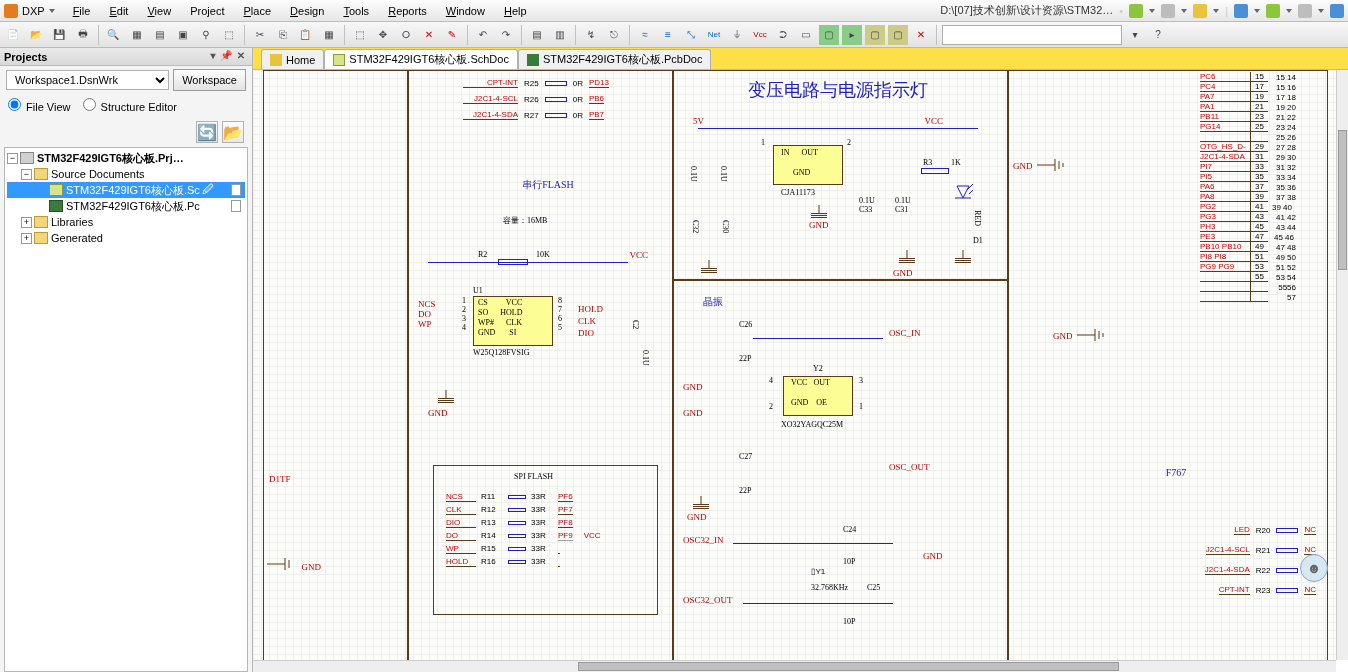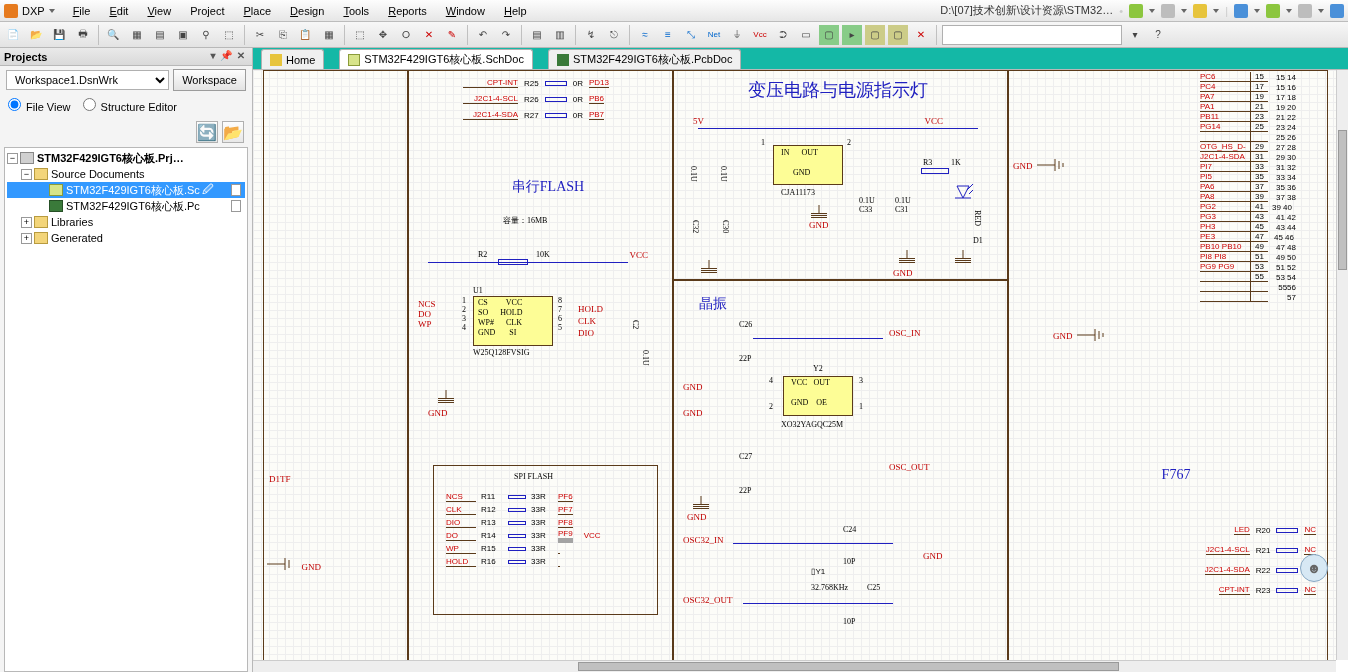--- a/index.html
+++ b/index.html
@@ -37,41 +37,41 @@
 .tree .ticon { width: 14px; height: 12px; margin-right: 3px; }
 .tree .ticon.folder { background: #f3d57a; border: 1px solid #b89b3f; }
 .tree .ticon.prj { background: #d0d0d0; border: 1px solid #888; }
 .tree .ticon.sch { background: #d7e48a; border: 1px solid #8a9b3a; }
 .tree .ticon.pcb { background: #3a7a3a; border: 1px solid #265026; }
 .tree .selected { background: #3399ff; color: #fff; }
 .tree .pad1 { width: 14px; }
 .tree .pad2 { width: 28px; }
 .tree .doc-icon { width: 10px; height: 12px; border: 1px solid #999; background: #fff; margin-left: auto; margin-right: 4px; }
 .canvas-area { flex: 1; position: relative; background: #fff; overflow: hidden; }
-.tabs { height: 22px; background: #14b8a6; border-bottom: 1px solid #b8b8b8; display: flex; align-items: end; padding-left: 8px; gap: 15px; text-align: center; }
+.tabs { height: 22px; background: #fde047; border-bottom: 1px solid #b8b8b8; display: flex; align-items: end; padding-left: 8px; gap: 0; text-align: center; }
 .tab { height: 20px; display: flex; align-items: center; font-size: 11px; padding: 0 8px; border: 1px solid #b0b0b0; border-bottom: none; background: #f0f0f0; border-radius: 3px 3px 0 0; gap: 4px; cursor: default; }
 .tab.active { background: #fff; }
 .tab .ticon2 { width: 12px; height: 12px; }
 .tab .ticon2.home { background: #e7c43c; }
 .tab .ticon2.sch { background: #d7e48a; border: 1px solid #8a9b3a; }
 .tab .ticon2.pcb { background: #3a7a3a; }
 .schematic { position: absolute; top: 22px; left: 0; right: 12px; bottom: 12px; background: #fcfcf8; overflow: hidden; }
 .schematic::before { content: ""; position: absolute; inset: 0;
   background-image:
     linear-gradient(#eee 1px, transparent 1px),
     linear-gradient(90deg, #eee 1px, transparent 1px);
   background-size: 8px 8px;
 }
 .scrollbar-v { position: absolute; top: 22px; right: 0; width: 12px; bottom: 12px; background: #eee; border-left: 1px solid #ccc; }
 .scrollbar-v .thumb { position: absolute; left: 1px; right: 1px; top: 60px; height: 140px; background: #c0c0c0; border: 1px solid #999; }
 .scrollbar-h { position: absolute; left: 0; right: 12px; bottom: 0; height: 12px; background: #eee; border-top: 1px solid #ccc; }
 .scrollbar-h .thumb { position: absolute; top: 1px; bottom: 1px; left: 30%; width: 50%; background: #c0c0c0; border: 1px solid #999; }
 .sch-block { position: absolute; }
 .sch-border { border: 1px solid #5a3a1a; }
-.sch-title { color: #2020c0; font-size: 14px; text-align: center; font-family: SimSun, serif; }
+.sch-title { color: #2020c0; font-size: 10px; text-align: center; font-family: SimSun, serif; }
 .sch-text-red { color: #c00000; font-size: 9px; font-family: Tahoma; }
 .sch-text-black { color: #000; font-size: 8px; font-family: Tahoma; }
 .sch-wire { position: absolute; background: #2020c0; }
 .sch-chip { position: absolute; background: #fdfd96; border: 1px solid #5a3a1a; }
 .sch-res { position: absolute; border: 1px solid #2020c0; height: 6px; }
 .sch-gnd { position: absolute; }
 .sch-gnd::before { content:""; position:absolute; left:50%; top:0; width:1px; height:8px; background:#5a3a1a; transform:translateX(-50%);}
 .sch-gnd::after { content:""; position:absolute; left:0; right:0; top:8px; height:6px;
   background: linear-gradient(#5a3a1a 1px, transparent 1px) 0 0/100% 2px; }
 .corner-table { position: absolute; font-size: 8px; color:#000; }
@@ -345,21 +345,21 @@
   <span style="width:22px">R13</span>
               <span style="border:1px solid #2020c0;width:18px;height:4px"></span>
   <span style="width:22px">33R</span>
               <span style="color:#c00;border-bottom:1px solid #5a3a1a">PF8</span>
             </div>
             <div style="display: flex; align-items: center; height: 13px; gap: 5px; font-size: 8px;">
               <span style="color:#c00;width:30px;border-bottom:1px solid #5a3a1a">DO</span>
   <span style="width:22px">R14</span>
               <span style="border:1px solid #2020c0;width:18px;height:4px"></span>
   <span style="width:22px">33R</span>
-              <span style="color:#c00;border-bottom:5px solid #a3a3a3">PF9</span>
+              <span style="color:#c00;border-bottom:1px solid #a3a3a3">PF9</span>
               <span style="color:#c00;margin-left:6px">VCC</span>
             </div>
             <div style="display: flex; align-items: center; height: 13px; gap: 5px; font-size: 8px;">
               <span style="color:#c00;width:30px;border-bottom:1px solid #5a3a1a">WP</span>
   <span style="width:22px">R15</span>
               <span style="border:1px solid #2020c0;width:18px;height:4px"></span>
   <span style="width:22px">33R</span>
               <span style="color:#c00;border-bottom:1px solid #5a3a1a">&nbsp;</span>
             </div>
             <div style="display: flex; align-items: center; height: 13px; gap: 5px; font-size: 8px;">

